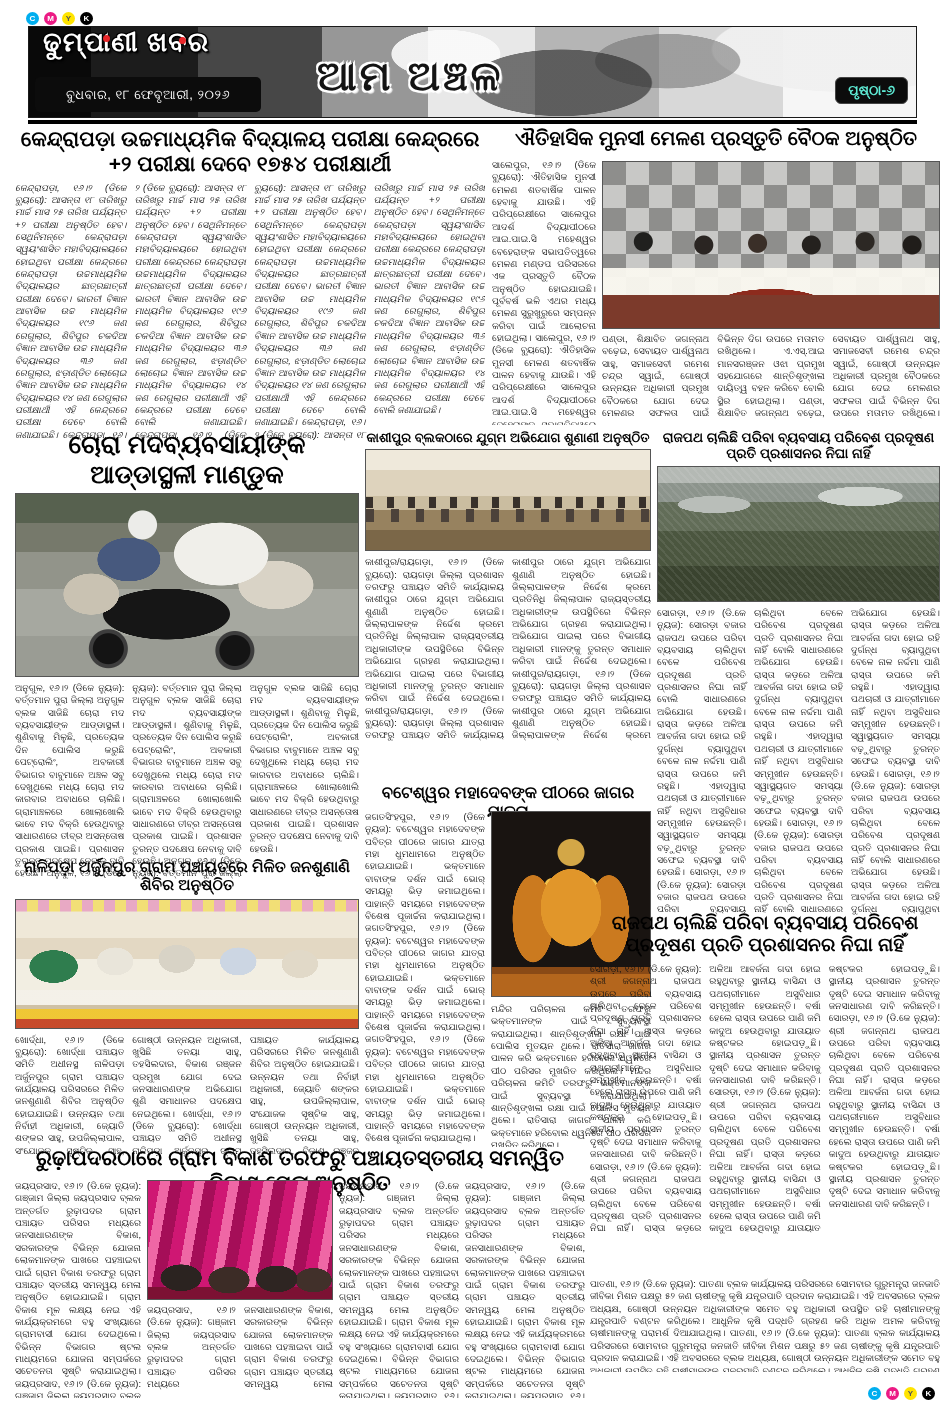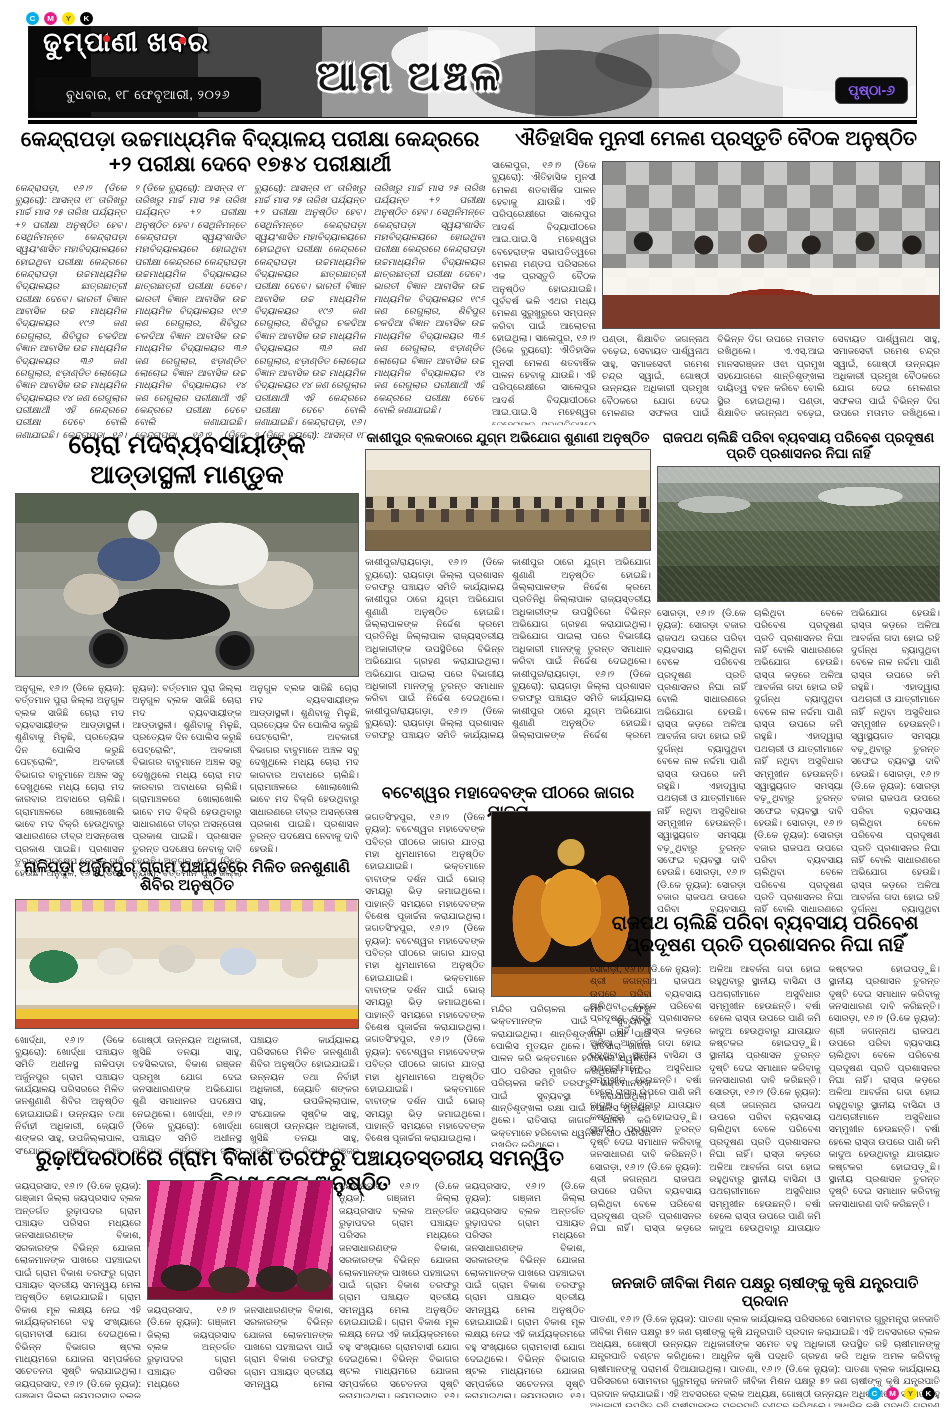--- a/index.html
+++ b/index.html
@@ -21,21 +21,21 @@
       radial-gradient(ellipse 220px 70px at 92% 25%, rgba(240,240,240,.95) 0 60%, transparent 61%),
       radial-gradient(ellipse 90px 40px at 47% 30%, rgba(250,250,250,.9) 0 60%, transparent 61%),
       linear-gradient(90deg,#090909 0 7%,#1c1c1c 7% 19%,#474747 19% 33%,#979797 33% 45%,#e8e8e8 45% 57%,#b5b5b5 57% 71%,#d8d8d8 71% 85%,#f6f6f6 85% 100%);}
   .logo-title{position:absolute;left:14px;top:0;font-size:27px;font-weight:bold;color:#fff;letter-spacing:1px;
       text-shadow:1px 1px 0 #000,-1px -1px 0 #000,1px -1px 0 #000,-1px 1px 0 #000,2px 2px 2px #000;}
   .logo-dot{position:absolute;width:7px;height:7px;border-radius:50%;background:#e8262a;}
   .date-bar{position:absolute;left:6px;bottom:5px;width:226px;height:35px;background:#0c0c0c;border-radius:5px;
       display:flex;align-items:center;justify-content:center;color:#fff;font-size:13px;letter-spacing:.5px;}
   .edition-title{position:absolute;left:288px;top:26px;font-size:41px;font-weight:bold;color:#141414;letter-spacing:3px;
       text-shadow:2px 2px 0 #fff,-2px -2px 0 #fff,2px -2px 0 #fff,-2px 2px 0 #fff,3px 3px 1px rgba(255,255,255,.8);}
-  .page-chip{position:absolute;right:8px;top:50px;background:#0c0c0c;color:#8b5cf6;font-size:14px;font-weight:bold;
+  .page-chip{position:absolute;right:8px;top:50px;background:#0c0c0c;color:#5eead4;font-size:14px;font-weight:bold;
       padding:4px 12px;border-radius:6px;border:1px solid #444;}
   .mast-rule{position:absolute;left:28px;top:120px;width:889px;height:4px;background:#000;}
 
   
   .hl{font-weight:bold;color:#000;text-align:center;line-height:1.18;font-family:"Liberation Sans",sans-serif;}
   .body-text{font-size:9.3px;line-height:1.33;text-align:justify;overflow:hidden;color:#141414;
              word-break:break-word;}
   .cols-2{column-count:2;column-gap:8px;}
   .cols-3{column-count:3;column-gap:8px;}
   .cols-4{column-count:4;column-gap:8px;font-style:italic;}
@@ -182,21 +182,20 @@
   <div class="art" style="left:15px;top:1146px;width:570px;height:252px;">
     <div class="hl" style="font-size:21px;">ରୁଢ଼ାପଦରଠାରେ ଗ୍ରାମ ବିକାଶ ତରଫରୁ ପଞ୍ଚାୟତସ୍ତରୀୟ ସମନ୍ୱିତ ବିକାଶ ମେଳା ଅନୁଷ୍ଠିତ</div>
     <div class="body-text" style="position:absolute;left:0;top:34px;width:126px;height:218px;">ଜୟପ୍ରସାଦ, ୧୬।୨ (ଡି.କେ ନ୍ୟୁଜ): ଗଞ୍ଜାମ ଜିଲ୍ଲା ଜୟପ୍ରସାଦ ବ୍ଲକ ଅନ୍ତର୍ଗତ ରୁଢ଼ାପଦର ଗ୍ରାମ ପଞ୍ଚାୟତ ପରିସର ମଧ୍ୟରେ ଜନସାଧାରଣଙ୍କ ବିକାଶ, ସରକାରଙ୍କ ବିଭିନ୍ନ ଯୋଜନା ଲୋକମାନଙ୍କ ପାଖରେ ପହଞ୍ଚାଇବା ପାଇଁ ଗ୍ରାମ ବିକାଶ ତରଫରୁ ଗ୍ରାମ ପଞ୍ଚାୟତ ସ୍ତରୀୟ ସମନ୍ୱୟ ମେଳା ଅନୁଷ୍ଠିତ ହୋଇଯାଇଛି। ଗ୍ରାମ ବିକାଶ ମୂଳ ଲକ୍ଷ୍ୟ ନେଇ ଏହି କାର୍ଯ୍ୟକ୍ରମରେ ବହୁ ସଂଖ୍ୟାରେ ଗ୍ରାମବାସୀ ଯୋଗ ଦେଇଥିଲେ। ବିଭିନ୍ନ ବିଭାଗର ଷ୍ଟଲ ମାଧ୍ୟମରେ ଯୋଜନା ସମ୍ପର୍କରେ ସଚେତନତା ସୃଷ୍ଟି କରାଯାଇଥିଲା। ଜୟପ୍ରସାଦ, ୧୬।୨ (ଡି.କେ ନ୍ୟୁଜ): ଗଞ୍ଜାମ ଜିଲ୍ଲା ଜୟପ୍ରସାଦ ବ୍ଲକ ଅନ୍ତର୍ଗତ ରୁଢ଼ାପଦର ଗ୍ରାମ ପଞ୍ଚାୟତ ପରିସର ମଧ୍ୟରେ ଜନସାଧାରଣଙ୍କ ବିକାଶ, ସରକାରଙ୍କ ବିଭିନ୍ନ ଯୋଜନା ଲୋକମାନଙ୍କ ପାଖରେ ପହଞ୍ଚାଇବା ପାଇଁ ଗ୍ରାମ ବିକାଶ ତରଫରୁ ଗ୍ରାମ ପଞ୍ଚାୟତ ସ୍ତରୀୟ ସମନ୍ୱୟ ମେଳା ଅନୁଷ୍ଠିତ ହୋଇଯାଇଛି। ଗ୍ରାମ ବିକାଶ ମୂଳ ଲକ୍ଷ୍ୟ ନେଇ ଏହି କାର୍ଯ୍ୟକ୍ରମରେ ବହୁ ସଂଖ୍ୟାରେ ଗ୍ରାମବାସୀ ଯୋଗ ଦେଇଥିଲେ। ବିଭିନ୍ନ ବିଭାଗର ଷ୍ଟଲ ମାଧ୍ୟମରେ ଯୋଜନା ସମ୍ପର୍କରେ ସଚେତନତା ସୃଷ୍ଟି କରାଯାଇଥିଲା।</div>
     <div class="photo ph-tent" style="position:absolute;left:132px;top:34px;width:186px;height:120px;"></div>
     <div class="body-text cols-2" style="position:absolute;left:132px;top:158px;width:186px;height:94px;">ଜୟପ୍ରସାଦ, ୧୬।୨ (ଡି.କେ ନ୍ୟୁଜ): ଗଞ୍ଜାମ ଜିଲ୍ଲା ଜୟପ୍ରସାଦ ବ୍ଲକ ଅନ୍ତର୍ଗତ ରୁଢ଼ାପଦର ଗ୍ରାମ ପଞ୍ଚାୟତ ପରିସର ମଧ୍ୟରେ ଜନସାଧାରଣଙ୍କ ବିକାଶ, ସରକାରଙ୍କ ବିଭିନ୍ନ ଯୋଜନା ଲୋକମାନଙ୍କ ପାଖରେ ପହଞ୍ଚାଇବା ପାଇଁ ଗ୍ରାମ ବିକାଶ ତରଫରୁ ଗ୍ରାମ ପଞ୍ଚାୟତ ସ୍ତରୀୟ ସମନ୍ୱୟ ମେଳା ଅନୁଷ୍ଠିତ ହୋଇଯାଇଛି। ଗ୍ରାମ ବିକାଶ ମୂଳ ଲକ୍ଷ୍ୟ ନେଇ ଏହି କାର୍ଯ୍ୟକ୍ରମରେ ବହୁ ସଂଖ୍ୟାରେ ଗ୍ରାମବାସୀ ଯୋଗ ଦେଇଥିଲେ। ବିଭିନ୍ନ ବିଭାଗର ଷ୍ଟଲ ମାଧ୍ୟମରେ ଯୋଜନା ସମ୍ପର୍କରେ ସଚେତନତା ସୃଷ୍ଟି କରାଯାଇଥିଲା।</div>
     <div class="body-text" style="position:absolute;left:324px;top:34px;width:120px;height:218px;">ଜୟପ୍ରସାଦ, ୧୬।୨ (ଡି.କେ ନ୍ୟୁଜ): ଗଞ୍ଜାମ ଜିଲ୍ଲା ଜୟପ୍ରସାଦ ବ୍ଲକ ଅନ୍ତର୍ଗତ ରୁଢ଼ାପଦର ଗ୍ରାମ ପଞ୍ଚାୟତ ପରିସର ମଧ୍ୟରେ ଜନସାଧାରଣଙ୍କ ବିକାଶ, ସରକାରଙ୍କ ବିଭିନ୍ନ ଯୋଜନା ଲୋକମାନଙ୍କ ପାଖରେ ପହଞ୍ଚାଇବା ପାଇଁ ଗ୍ରାମ ବିକାଶ ତରଫରୁ ଗ୍ରାମ ପଞ୍ଚାୟତ ସ୍ତରୀୟ ସମନ୍ୱୟ ମେଳା ଅନୁଷ୍ଠିତ ହୋଇଯାଇଛି। ଗ୍ରାମ ବିକାଶ ମୂଳ ଲକ୍ଷ୍ୟ ନେଇ ଏହି କାର୍ଯ୍ୟକ୍ରମରେ ବହୁ ସଂଖ୍ୟାରେ ଗ୍ରାମବାସୀ ଯୋଗ ଦେଇଥିଲେ। ବିଭିନ୍ନ ବିଭାଗର ଷ୍ଟଲ ମାଧ୍ୟମରେ ଯୋଜନା ସମ୍ପର୍କରେ ସଚେତନତା ସୃଷ୍ଟି କରାଯାଇଥିଲା। ଜୟପ୍ରସାଦ, ୧୬।୨ (ଡି.କେ ନ୍ୟୁଜ): ଗଞ୍ଜାମ ଜିଲ୍ଲା ଜୟପ୍ରସାଦ ବ୍ଲକ ଅନ୍ତର୍ଗତ ରୁଢ଼ାପଦର ଗ୍ରାମ ପଞ୍ଚାୟତ ପରିସର ମଧ୍ୟରେ ଜନସାଧାରଣଙ୍କ ବିକାଶ, ସରକାରଙ୍କ ବିଭିନ୍ନ ଯୋଜନା ଲୋକମାନଙ୍କ ପାଖରେ ପହଞ୍ଚାଇବା ପାଇଁ ଗ୍ରାମ ବିକାଶ ତରଫରୁ ଗ୍ରାମ ପଞ୍ଚାୟତ ସ୍ତରୀୟ ସମନ୍ୱୟ ମେଳା ଅନୁଷ୍ଠିତ ହୋଇଯାଇଛି। ଗ୍ରାମ ବିକାଶ ମୂଳ ଲକ୍ଷ୍ୟ ନେଇ ଏହି କାର୍ଯ୍ୟକ୍ରମରେ ବହୁ ସଂଖ୍ୟାରେ ଗ୍ରାମବାସୀ ଯୋଗ ଦେଇଥିଲେ। ବିଭିନ୍ନ ବିଭାଗର ଷ୍ଟଲ ମାଧ୍ୟମରେ ଯୋଜନା ସମ୍ପର୍କରେ ସଚେତନତା ସୃଷ୍ଟି କରାଯାଇଥିଲା।</div>
     <div class="body-text" style="position:absolute;left:450px;top:34px;width:120px;height:218px;">ଜୟପ୍ରସାଦ, ୧୬।୨ (ଡି.କେ ନ୍ୟୁଜ): ଗଞ୍ଜାମ ଜିଲ୍ଲା ଜୟପ୍ରସାଦ ବ୍ଲକ ଅନ୍ତର୍ଗତ ରୁଢ଼ାପଦର ଗ୍ରାମ ପଞ୍ଚାୟତ ପରିସର ମଧ୍ୟରେ ଜନସାଧାରଣଙ୍କ ବିକାଶ, ସରକାରଙ୍କ ବିଭିନ୍ନ ଯୋଜନା ଲୋକମାନଙ୍କ ପାଖରେ ପହଞ୍ଚାଇବା ପାଇଁ ଗ୍ରାମ ବିକାଶ ତରଫରୁ ଗ୍ରାମ ପଞ୍ଚାୟତ ସ୍ତରୀୟ ସମନ୍ୱୟ ମେଳା ଅନୁଷ୍ଠିତ ହୋଇଯାଇଛି। ଗ୍ରାମ ବିକାଶ ମୂଳ ଲକ୍ଷ୍ୟ ନେଇ ଏହି କାର୍ଯ୍ୟକ୍ରମରେ ବହୁ ସଂଖ୍ୟାରେ ଗ୍ରାମବାସୀ ଯୋଗ ଦେଇଥିଲେ। ବିଭିନ୍ନ ବିଭାଗର ଷ୍ଟଲ ମାଧ୍ୟମରେ ଯୋଜନା ସମ୍ପର୍କରେ ସଚେତନତା ସୃଷ୍ଟି କରାଯାଇଥିଲା। ଜୟପ୍ରସାଦ, ୧୬।୨ (ଡି.କେ ନ୍ୟୁଜ): ଗଞ୍ଜାମ ଜିଲ୍ଲା ଜୟପ୍ରସାଦ ବ୍ଲକ ଅନ୍ତର୍ଗତ ରୁଢ଼ାପଦର ଗ୍ରାମ ପଞ୍ଚାୟତ ପରିସର ମଧ୍ୟରେ ଜନସାଧାରଣଙ୍କ ବିକାଶ, ସରକାରଙ୍କ ବିଭିନ୍ନ ଯୋଜନା ଲୋକମାନଙ୍କ ପାଖରେ ପହଞ୍ଚାଇବା ପାଇଁ ଗ୍ରାମ ବିକାଶ ତରଫରୁ ଗ୍ରାମ ପଞ୍ଚାୟତ ସ୍ତରୀୟ ସମନ୍ୱୟ ମେଳା ଅନୁଷ୍ଠିତ ହୋଇଯାଇଛି। ଗ୍ରାମ ବିକାଶ ମୂଳ ଲକ୍ଷ୍ୟ ନେଇ ଏହି କାର୍ଯ୍ୟକ୍ରମରେ ବହୁ ସଂଖ୍ୟାରେ ଗ୍ରାମବାସୀ ଯୋଗ ଦେଇଥିଲେ। ବିଭିନ୍ନ ବିଭାଗର ଷ୍ଟଲ ମାଧ୍ୟମରେ ଯୋଜନା ସମ୍ପର୍କରେ ସଚେତନତା ସୃଷ୍ଟି କରାଯାଇଥିଲା।</div>
   </div>
 
   <div class="art" style="left:590px;top:1274px;width:350px;">
-    <div class="hl" style="font-size:15px;">ଜନଜାତି ଜୀବିକା ମିଶନ ପକ୍ଷରୁ ଚାଷୀଙ୍କୁ କୃଷି ଯନ୍ତ୍ରପାତି ପ୍ରଦାନ</div>
     <div class="body-text" style="margin-top:4px;height:94px;">ପାତଣା, ୧୬।୨ (ଡି.କେ ନ୍ୟୁଜ): ପାତଣା ବ୍ଲକ କାର୍ଯ୍ୟାଳୟ ପରିସରରେ ସୋମବାର ଗୁରୁମନ୍ତ୍ରା ଜନଜାତି ଜୀବିକା ମିଶନ ପକ୍ଷରୁ ୫୨ ଜଣ ଚାଷୀଙ୍କୁ କୃଷି ଯନ୍ତ୍ରପାତି ପ୍ରଦାନ କରାଯାଇଛି। ଏହି ଅବସରରେ ବ୍ଲକ ଅଧ୍ୟକ୍ଷ, ଗୋଷ୍ଠୀ ଉନ୍ନୟନ ଅଧିକାରୀଙ୍କ ସମେତ ବହୁ ଅଧିକାରୀ ଉପସ୍ଥିତ ରହି ଚାଷୀମାନଙ୍କୁ ଯନ୍ତ୍ରପାତି ବଣ୍ଟନ କରିଥିଲେ। ଆଧୁନିକ କୃଷି ପଦ୍ଧତି ଗ୍ରହଣ କରି ଅଧିକ ଅମଳ କରିବାକୁ ଚାଷୀମାନଙ୍କୁ ପରାମର୍ଶ ଦିଆଯାଇଥିଲା। ପାତଣା, ୧୬।୨ (ଡି.କେ ନ୍ୟୁଜ): ପାତଣା ବ୍ଲକ କାର୍ଯ୍ୟାଳୟ ପରିସରରେ ସୋମବାର ଗୁରୁମନ୍ତ୍ରା ଜନଜାତି ଜୀବିକା ମିଶନ ପକ୍ଷରୁ ୫୨ ଜଣ ଚାଷୀଙ୍କୁ କୃଷି ଯନ୍ତ୍ରପାତି ପ୍ରଦାନ କରାଯାଇଛି। ଏହି ଅବସରରେ ବ୍ଲକ ଅଧ୍ୟକ୍ଷ, ଗୋଷ୍ଠୀ ଉନ୍ନୟନ ଅଧିକାରୀଙ୍କ ସମେତ ବହୁ ଅଧିକାରୀ ଉପସ୍ଥିତ ରହି ଚାଷୀମାନଙ୍କୁ ଯନ୍ତ୍ରପାତି ବଣ୍ଟନ କରିଥିଲେ। ଆଧୁନିକ କୃଷି ପଦ୍ଧତି ଗ୍ରହଣ କରି ଅଧିକ ଅମଳ କରିବାକୁ ଚାଷୀମାନଙ୍କୁ ପରାମର୍ଶ ଦିଆଯାଇଥିଲା।</div>
   </div>
 
   <div class="cmyk" style="left:868px;top:1387px;">
     <span class="dot c">C</span>
     <span class="dot m">M</span>
     <span class="dot y">Y</span>
     <span class="dot k">K</span>
   </div>
 

